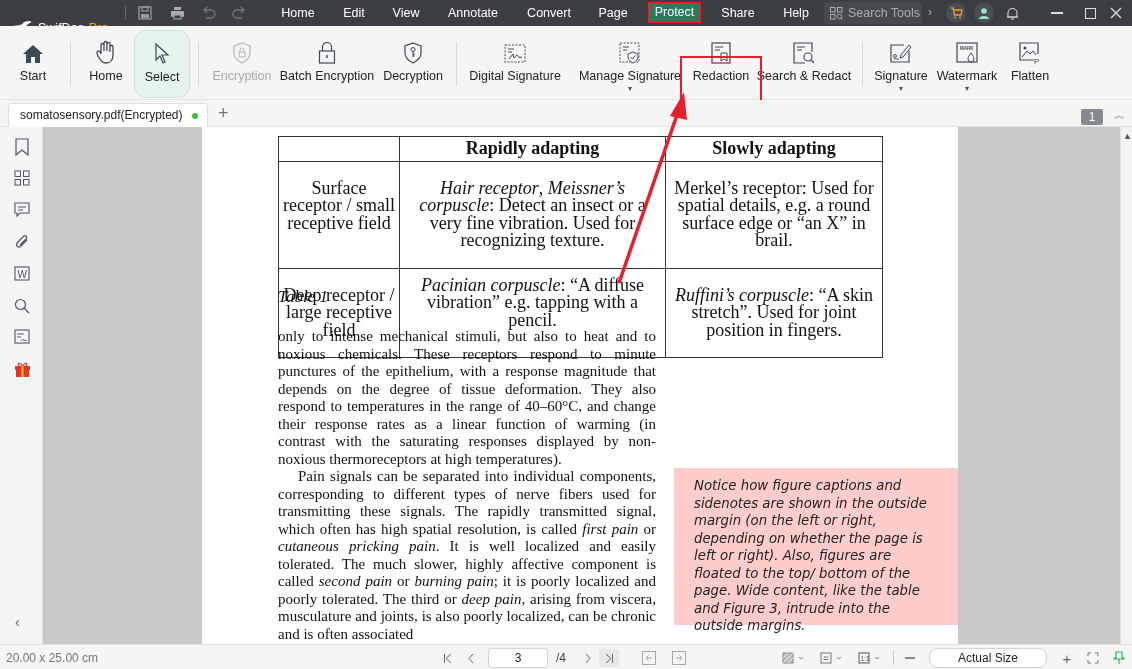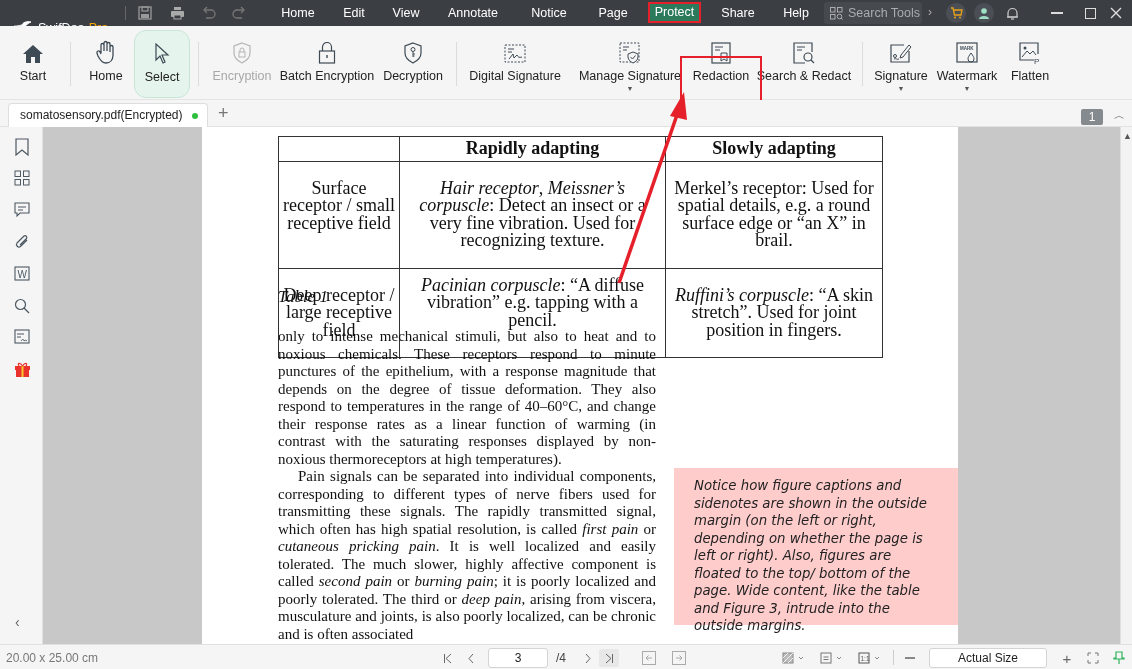--- a/index.html
+++ b/index.html
@@ -51,21 +51,21 @@
 .bodytext p.ind{text-indent:20px}
 .sidenote{position:absolute;left:472px;top:341px;width:284px;height:157px;background:#ffcccc;font-family:"DejaVu Sans","Liberation Sans",sans-serif;font-style:italic;font-size:13.3px;line-height:17.5px;color:#222;padding:9px 22px 0 20px}
 
 .arrow{position:absolute;left:0;top:0;pointer-events:none}
 
 .statusbar{position:absolute;left:0;top:644px;width:1132px;height:25px;background:#f5f5f5;border-top:1px solid #e0e0e0;font-size:12px;color:#777}
 .statusbar .dims{position:absolute;left:6px;top:6px}
 .sb-btn{position:absolute;top:4px;height:18px;display:flex;align-items:center;justify-content:center;color:#666;cursor:pointer}
 .pageinput{position:absolute;left:488px;top:3px;width:60px;height:20px;background:#fff;border:1px solid #d4d4d4;border-radius:3px;text-align:center;line-height:18px;color:#222}
 .pagetotal{position:absolute;left:556px;top:6px;color:#444}
-.zoomsel{position:absolute;left:929px;top:3px;width:118px;height:20px;background:#fff;border:1px solid #d4d4d4;border-radius:3px;text-align:center;line-height:18px;color:#222}
+.zoomsel{position:absolute;left:929px;top:3px;width:118px;height:20px;background:#fff;border:1px solid #d4d4d4;border-radius:8px;text-align:center;line-height:18px;color:#222}
 </style>
 </head>
 <body>
 
 <div class="titlebar">
   <div class="logo">
     <svg width="22" height="16" viewBox="0 0 22 16">
         <path d="M1 14 C6 13 9 10 11 6 C13 2 17 1 21 2 C18 3 16 5 15 7 C13 11 9 14 1 14Z M4 6 C7 7 9 6 11 5" fill="#fff" stroke="#fff" stroke-width="1"></path>
       </svg>
     <span><span>SwifDoo-</span><span class="pro">Pro</span></span>
@@ -96,21 +96,21 @@
     <svg width="15" height="14" viewBox="0 0 15 14">
         <path d="M11 4 H5 A4 4 0 0 0 5 12 H10" fill="none" stroke="#777" stroke-width="1.3"></path>
         <path d="M9 1 L12 4 L9 7" fill="none" stroke="#777" stroke-width="1.3"></path>
       </svg>
   </div>
 
   <div class="menu-item" style="left:272px;width:52px">Home</div>
   <div class="menu-item" style="left:334px;width:40px">Edit</div>
   <div class="menu-item" style="left:384px;width:44px">View</div>
   <div class="menu-item" style="left:440px;width:66px">Annotate</div>
-  <div class="menu-item" style="left:518px;width:62px">Notice</div>
+  <div class="menu-item" style="left:518px;width:62px">Convert</div>
   <div class="menu-item" style="left:592px;width:42px">Page</div>
   <div class="menu-item active" style="left:648px;width:53px;top:2px;height:21px;line-height:21px">Protect</div>
   <div class="menu-item" style="left:716px;width:44px">Share</div>
   <div class="menu-item" style="left:775px;width:42px">Help</div>
 
   <div class="searchtools">
     <svg class="sq" width="13" height="13" viewBox="0 0 13 13">
         <rect x="0.5" y="0.5" width="4.5" height="4.5" fill="none" stroke="#a9acb0"></rect>
         <rect x="7.5" y="0.5" width="4.5" height="4.5" fill="none" stroke="#a9acb0"></rect>
         <rect x="0.5" y="7.5" width="4.5" height="4.5" fill="none" stroke="#a9acb0"></rect>

